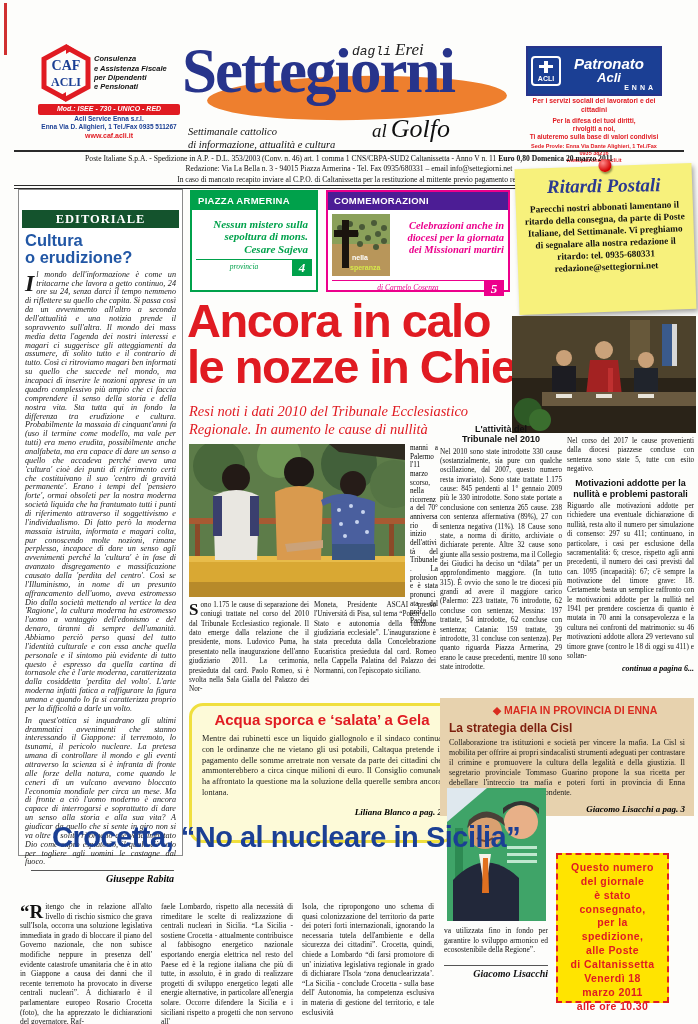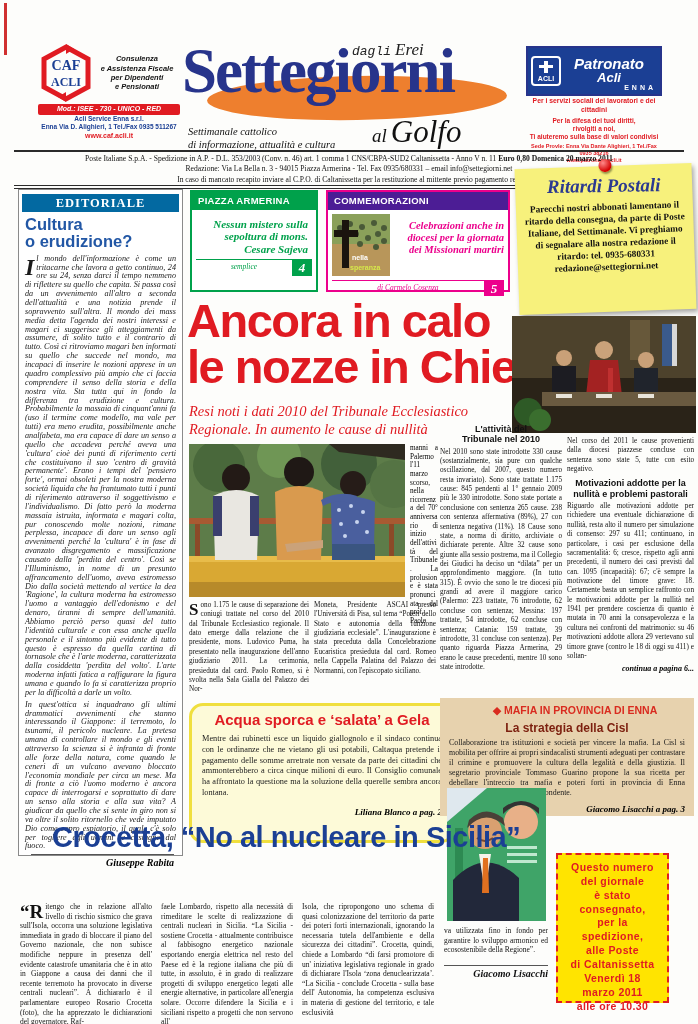--- a/index.html
+++ b/index.html
@@ -7,54 +7,54 @@
         font-family:"Liberation Serif",serif;overflow:hidden;}
   .abs{position:absolute;}
   .pre{white-space:pre-line;}
 
   
   .crop{left:4px;top:3px;width:3px;height:52px;background:#d03030;}
 
   
   .caf{left:38px;top:44px;width:142px;height:102px;font-size:7px;}
   .caf-top{display:flex;align-items:center;}
-  .caf-tag{font:italic bold 7.5px/1.25 "Liberation Sans",sans-serif;text-align:center;flex:1;color:#111;}
+  .caf-tag{font:italic bold 7.5px/1.25 "Liberation Sans",sans-serif;text-align:left;flex:1;color:#111;}
   .caf-bar{background:#e01b22;color:#fff;font:bold italic 7px/1.5 "Liberation Sans",sans-serif;text-align:center;margin-top:2px;border-radius:2px;}
   .caf-small{font:bold 6.5px/1.3 "Liberation Sans",sans-serif;text-align:center;color:#1b3f94;}
   .caf-web{font:bold 7px/1.3 "Liberation Sans",sans-serif;text-align:center;color:#e01b22;}
 
   
   .kicker{left:352px;top:40px;font-style:italic;color:#222;}
   .kicker .small{font-size:13px;font-family:Liberation Mono, monospace;} .kicker .big{font-size:17px;}
   .swoosh{left:207px;top:76px;width:300px;height:44px;background:#ee7f2e;border-radius:50%;transform:rotate(-1deg);}
   .mast-title{left:182px;top:40px;font-size:63px;line-height:1;color:#27348b;letter-spacing:-2px;font-weight:bold;}
   .mast-sub{left:188px;top:126px;width:175px;font:italic 10.5px/1.2 "Liberation Serif",serif;color:#111;}
   .tail{left:372px;top:114px;font-style:italic;color:#111;}
-  .tail .small{font-size:19px;} .tail .big{font-size:31px;}
+  .tail .small{font-size:19px;} .tail .big{font-size:26px;}
 
   
   .pat{left:526px;top:46px;width:136px;}
   .pat-head{background:#1b3f94;border:2px solid #27348b;display:flex;align-items:center;padding:3px;position:relative;height:40px;box-sizing:content-box;}
   .pat-name{flex:1;color:#fff;text-align:center;}
   .pat-name .l1{font:bold italic 15px/1 "Liberation Sans",sans-serif;}
   .pat-name .l2{font:bold italic 13px/1.1 "Liberation Sans",sans-serif;}
   .pat-enna{position:absolute;right:4px;bottom:3px;color:#fff;font:bold 7px "Liberation Sans",sans-serif;letter-spacing:3px;}
   .pat-l1{font:bold 6.8px/1.3 "Liberation Sans",sans-serif;color:#e01b22;text-align:center;margin-top:1px;}
   .pat-l2{font:bold 6.5px/1.25 "Liberation Sans",sans-serif;color:#e01b22;text-align:center;margin-top:2px;}
   .pat-l3{font:bold 5.5px/1.3 "Liberation Sans",sans-serif;color:#e01b22;text-align:center;margin-top:2px;}
 
   
   .strip{left:14px;top:150px;width:670px;border-top:2px solid #2b2b2b;border-bottom:1px solid #2b2b2b;padding:2px 0 3px;text-align:center;}
   .strip div{font:7.6px/1.35 "Liberation Serif",serif;color:#111;}
   .strip b{font-weight:bold;}
   .strip2{left:14px;top:185px;width:670px;border-top:1px solid #2b2b2b;height:0;}
 
   
   .edit{left:18px;top:189px;width:165px;height:667px;border:1px solid #8a8a8a;background:#fff;box-sizing:border-box;}
-  .ed-bar{margin:4px 3px 2px;background:#0369a1;color:#fff;text-align:center;
+  .ed-bar{margin:20px 3px 2px;background:#14532d;color:#fff;text-align:center;
           font:bold 12.5px/1.45 "Liberation Serif",serif;letter-spacing:1px;}
   .ed-title{font:bold 16.5px/1.05 "Liberation Sans",sans-serif;color:#2257a5;padding:2px 6px 4px;}
   .ed-body{padding:0 6px;}
   .ed-body p{font:italic 8.2px/1.08 "Liberation Serif",serif;text-align:justify;margin:0 0 3px;color:#1a1a1a;}
   .dc{float:left;font:italic bold 24px/0.75 "Liberation Serif",serif;padding:3px 2px 0 0;}
   .sig{border-top:1px solid #555;margin:3px 8px 0 12px;text-align:right;font:bold italic 10px/1.5 "Liberation Serif",serif;}
 
   
   .teaser{position:absolute;background:#fff;box-sizing:border-box;}
   .tz-head{color:#fff;font:bold 9.5px/1 "Liberation Sans",sans-serif;padding:4px 6px;position:relative;letter-spacing:0.3px;}
@@ -94,21 +94,21 @@
   
   .gela{left:189px;top:703px;width:266px;height:140px;border:3px solid #f0df3e;border-radius:14px;
         background:#fdfad8;box-sizing:border-box;padding:5px 10px;}
   .gela-title{font:bold 15px/1.2 "Liberation Sans",sans-serif;color:#e01b22;text-align:center;margin-bottom:5px;}
   .gela-body{font:8.3px/1.3 "Liberation Serif",serif;text-align:justify;color:#222;}
   .gela-by{font:bold italic 9px/1.3 "Liberation Serif",serif;text-align:right;margin-top:8px;}
 
   
   .mafia{left:440px;top:698px;width:254px;height:118px;background:#e7d2ae;box-sizing:border-box;padding:7px 9px 4px;}
   .mafia-sec{font:bold 10.5px/1.1 "Liberation Sans",sans-serif;color:#d92b1f;margin-left:44px;}
-  .mafia-title{font:bold 12px/1.2 "Liberation Sans",sans-serif;color:#7c1f0e;margin:4px 0 3px;text-align:center;}
+  .mafia-title{font:bold 12px/1.2 "Liberation Sans",sans-serif;color:#7c1f0e;margin:4px 0 3px;}
   .mafia-body{font:7.9px/1.28 "Liberation Serif",serif;text-align:justify;color:#1a1a1a;}
   .mafia-by{font:bold italic 9px/1.4 "Liberation Serif",serif;text-align:right;margin-top:4px;}
 
   
   .cr-head{left:52px;top:823px;width:540px;font:bold 29px/1 "Liberation Sans",sans-serif;color:#1b3f94;letter-spacing:-0.5px;}
   .cr-col{font:7.5px/1.28 "Liberation Serif",serif;text-align:justify;color:#111;}
   .c1{left:20px;top:902px;width:132px;}
   .c2{left:161px;top:902px;width:132px;}
   .c3{left:302px;top:902px;width:132px;}
   .c4{left:444px;top:926px;width:104px;}
@@ -198,21 +198,21 @@
       <p><span class="dc">I</span><span>l mondo dell'informazione è come un tritacarne che lavora a getto continuo, 24 ore su 24, senza darci il tempo nemmeno di riflettere su quello che capita. Si passa così da un avvenimento all'altro a seconda dell'attualità e una notizia prende il sopravvento sull'altra. Il mondo dei mass media detta l'agenda dei nostri interessi e magari ci suggerisce gli atteggiamenti da assumere, di solito tutto e il contrario di tutto. Così ci ritroviamo magari ben informati su quello che succede nel mondo, ma incapaci di inserire le nozioni apprese in un quadro complessivo più ampio che ci faccia comprendere il senso della storia e della nostra vita. Sta tutta qui in fondo la differenza tra erudizione e cultura. Probabilmente la massaia di cinquant'anni fa (uso il termine come modello, ma vale per tutti) era meno erudita, possibilmente anche analfabeta, ma era capace di dare un senso a quello che accadeva perché aveva una 'cultura' cioè dei punti di riferimento certi che costituivano il suo 'centro di gravità permanente'. Erano i tempi del 'pensiero forte', ormai obsoleti per la nostra moderna società liquida che ha frantumato tutti i punti di riferimento attraverso il soggettivismo e l'individualismo. Di fatto però la moderna massaia istruita, informata e magari colta, pur conoscendo molte nozioni, rimane perplessa, incapace di dare un senso agli avvenimenti perché la 'cultura' è in fase di avanzato disgregamento e massificazione causato dalla 'perdita del centro'. Così se l'Illuminismo, in nome di un presunto affrancamento dell'uomo, aveva estromesso Dio dalla società mettendo al vertice la dea 'Ragione', la cultura moderna ha estromesso l'uomo a vantaggio dell'edonismo e del denaro, tiranni di sempre dell'umanità. Abbiamo perciò perso quasi del tutto l'identità culturale e con essa anche quella personale e il sintomo più evidente di tutto questo è espresso da quella cartina di tornasole che è l'arte moderna, caratterizzata dalla cosiddetta 'perdita del volto'. L'arte moderna infatti fatica a raffigurare la figura umana e quando lo fa si caratterizza proprio per la difficoltà a darle un volto.</span></p>
       <p>In quest'ottica si inquadrano gli ultimi drammatici avvenimenti che stanno interessando il Giappone: il terremoto, lo tsunami, il pericolo nucleare. La pretesa umana di controllare il mondo e gli eventi attraverso la scienza si è infranta di fronte alle forze della natura, come quando le ceneri di un vulcano avevano bloccato l'economia mondiale per circa un mese. Ma di fronte a ciò l'uomo moderno è ancora capace di interrogarsi e soprattutto di dare un senso alla storia e alla sua vita? A giudicar da quello che si sente in giro non si va oltre il solito ritornello che vede imputato Dio come capro espiatorio, il quale c'è solo per togliere agli uomini le castagne dal fuoco.</p>
     </div>
     <div class="sig">Giuseppe Rabita</div>
   </div>
 
   <div class="teaser piazza">
     <div class="tz-head" style="background:#00a14b;">PIAZZA ARMERINA</div>
     <div class="tz-body" style="color:#00a14b;">Nessun mistero sulla sepoltura di mons. Cesare Sajeva</div>
     <div class="tz-foot" style="border-color:#00a14b;">
-      <span class="tz-by" style="color:#00a14b;">semplice</span>
+      <span class="tz-by" style="color:#00a14b;">provincia</span>
       <span class="tz-pg" style="background:#00a14b;">4</span>
     </div>
   </div>
 
   <div class="teaser comm">
     <div class="tz-head" style="background:#4c1d95;">COMMEMORAZIONI</div>
     <div class="comm-flex">
       <svg width="58" height="62" viewBox="0 0 58 62">
         <rect width="58" height="62" fill="#8aa05a"></rect>
         <rect y="30" width="58" height="32" fill="#b8965a"></rect>
@@ -313,21 +313,21 @@
 
   <div class="abs ncol">manni a Palermo l'11 marzo scorso, nella ricorrenza del 70° anniversario di inizio dell'attività del Tribunale. La prolusione è stata pronunciata dal prof. Paolo</div>
   <div class="abs bcol colA"><span class="dc2">S</span><span>ono 1.175 le cause di separazione dei coniugi trattate nel corso del 2010 dal Tribunale Ecclesiastico regionale. Il dato emerge dalla relazione che il presidente, mons. Ludovico Puma, ha presentato nella inaugurazione dell'anno giudiziario 2011. La cerimonia, presieduta dal card. Paolo Romeo, si è svolta nella Sala Gialla del Palazzo dei Nor-</span></div>
   <div class="abs bcol colB">Moneta, Presidente ASCAI presso l'Università di Pisa, sul tema “Poteri dello Stato e autonomia della funzione giudiziaria ecclesiale”. L'inaugurazione è stata preceduta dalla Concelebrazione Eucaristica presieduta dal card. Romeo nella Cappella Palatina del Palazzo dei Normanni, con l'episcopato siciliano.</div>
   <div class="abs colC">
     <div class="bhead pre">L'attività del
 Tribunale nel 2010</div>
     <div class="bcol">Nel 2010 sono state introdotte 330 cause (sostanzialmente, sia pure con qualche oscillazione, dal 2007, questo numero resta invariato). Sono state trattate 1.175 cause: 845 pendenti al 1° gennaio 2009 più le 330 introdotte. Sono state portate a conclusione con sentenza 265 cause. 238 con sentenza affermativa (89%), 27 con sentenza negativa (11%). 18 Cause sono state, a norma di diritto, archiviate o dichiarate perente. Altre 32 cause sono giunte alla sessio postrema, ma il Collegio dei Giudici ha deciso un “dilata” per un approfondimento maggiore. (In tutto 315). È ovvio che sono le tre diocesi più grandi ad avere il maggiore carico (Palermo: 223 trattate, 76 introdotte, 62 concluse con sentenza; Messina: 197 trattate, 54 introdotte, 62 concluse con sentenza; Catania: 159 trattate, 39 introdotte, 31 concluse con sentenza). Per quanto riguarda Piazza Armerina, 29 erano le cause precedenti, mentre 10 sono state introdotte.</div>
   </div>
   <div class="abs colD">
-    <div class="bcol">Nel corso del 2011 le cause provenienti dalla diocesi piazzese concluse con sentenza sono state 5, tutte con esito negativo.</div>
+    <div class="bcol">Nel corso del 2017 le cause provenienti dalla diocesi piazzese concluse con sentenza sono state 5, tutte con esito negativo.</div>
     <div class="bhead pre">Motivazioni addotte per la
 nullità e problemi pastorali</div>
     <div class="bcol">Riguardo alle motivazioni addotte per richiedere una eventuale dichiarazione di nullità, resta alto il numero per simulazione di consenso: 297 su 411; continuano, in particolare, i casi per esclusione della sacramentalità: 6; cresce, rispetto agli anni precedenti, il numero dei casi previsti dal can. 1095 (incapacità): 67; c'è sempre la motivazione del timore grave: 18. Certamente basta un semplice raffronto con le motivazioni addotte per la nullità nel 1941 per prendere coscienza di quanto è mutata in 70 anni la consapevolezza e la cultura nei confronti del matrimonio: su 46 motivazioni addotte allora 29 vertevano sul timore grave (contro le 18 di oggi su 411) e soltan-</div>
     <div class="cont">continua a pagina 6...</div>
   </div>
 
   <div class="abs gela">
     <div class="gela-title">Acqua sporca e ‘salata’ a Gela</div>
     <div class="gela-body">Mentre dai rubinetti esce un liquido giallognolo e il sindaco continua con le ordinanze che ne vietano gli usi potabili, Caltaqua pretende il pagamento delle somme arretrate non versate da parte dei cittadini che ammonterebbero a circa cinque milioni di euro. Il Consiglio comunale ha affrontato la questione ma la soluzione della querelle sembra ancora lontana.</div>
     <div class="gela-by">Liliana Blanco a pag. 2</div>

